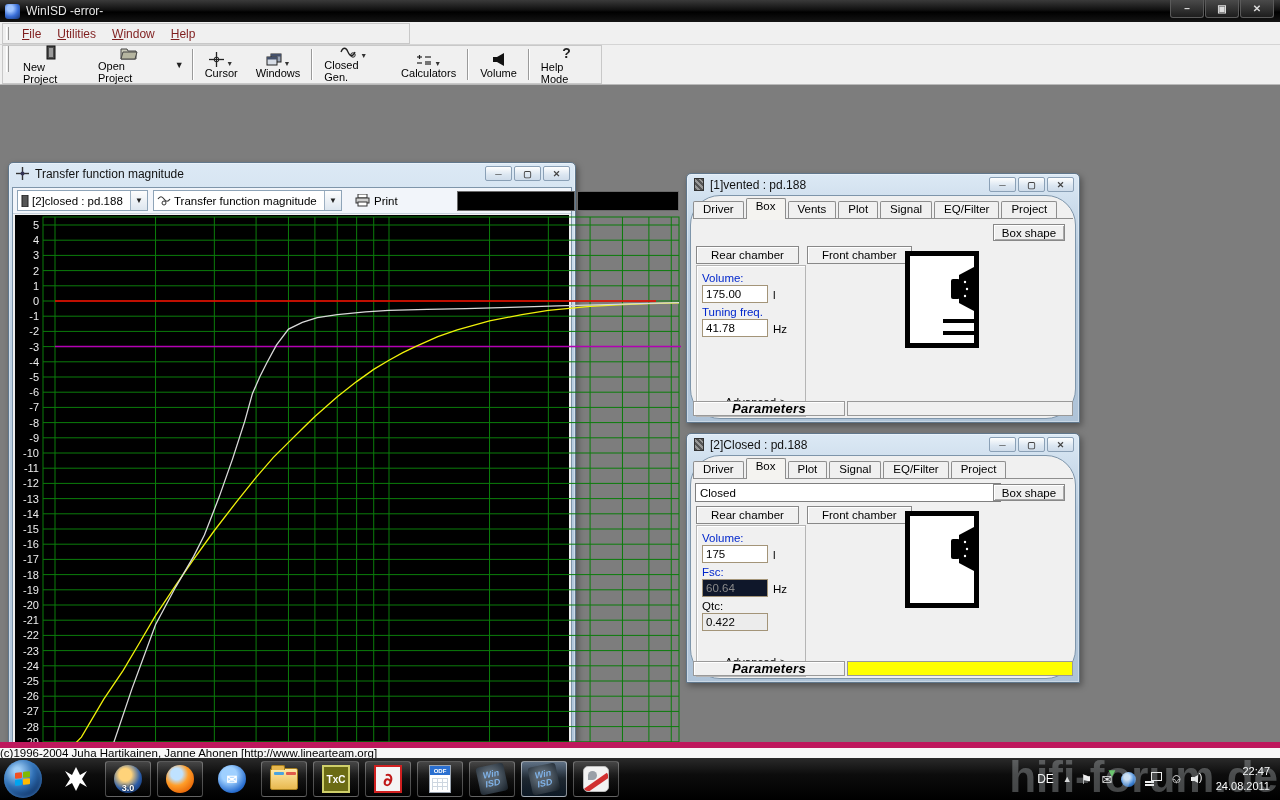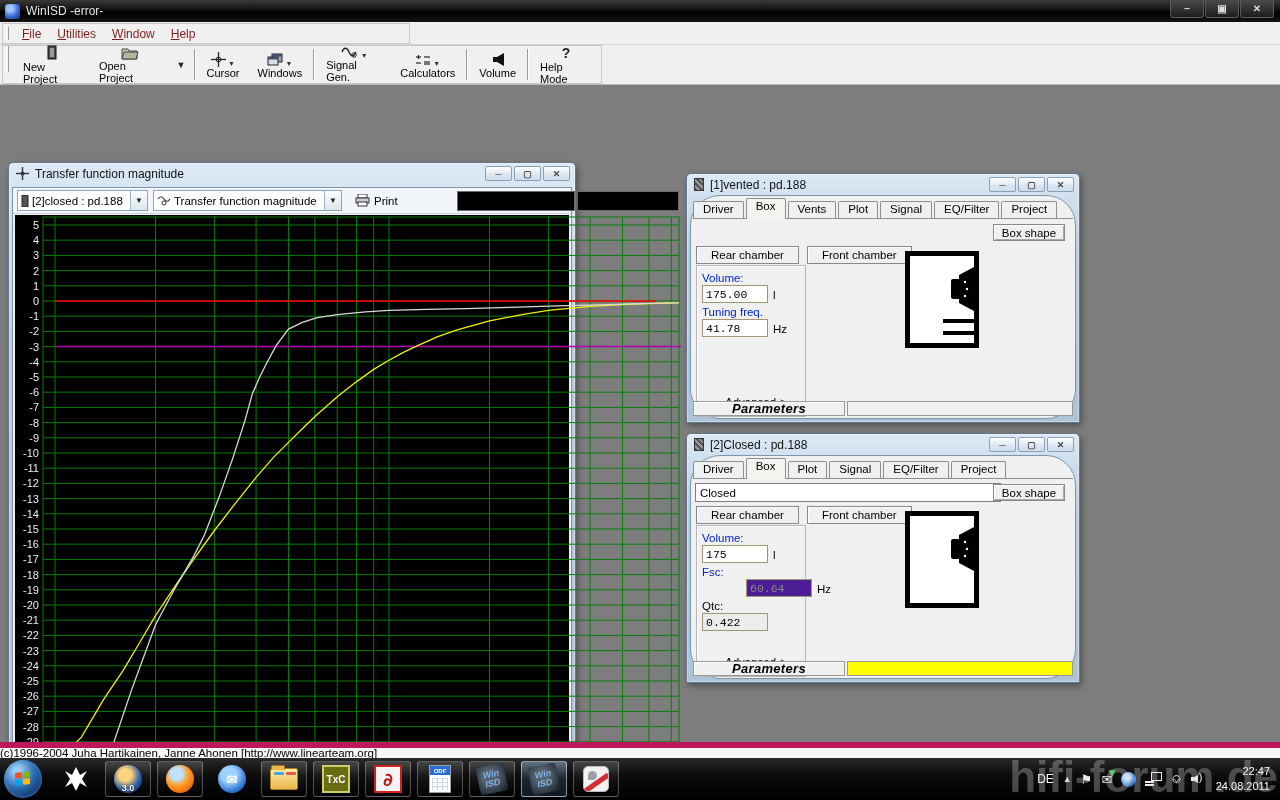--- a/index.html
+++ b/index.html
@@ -66,22 +66,22 @@
   .name-row { position:absolute; left:4px; top:27px; right:4px; height:19px; }
   .name-field { position:absolute; left:0; top:0; width:306px; height:19px; background:#fff; border:1px solid #7f7f7f; box-shadow:1px 1px 0 #fff inset; padding:2px 4px; font-size:11.5px; }
   .boxshape-btn { position:absolute; right:6px; top:1px; width:72px; height:17px; background:#f0f0f0; border:1px solid #888;
     box-shadow:1px 1px 0 #fff inset,-1px -1px 0 #a9a9a9 inset; font-size:11.5px; display:flex; align-items:center; justify-content:center; }
   .chambers { position:absolute; left:5px; top:50px; display:flex; gap:8px; }
   .chamber-btn { height:18px; padding:1px 14px; background:#f0f0f0; border:1px solid #888; box-shadow:1px 1px 0 #fff inset; font-size:11.5px; display:flex; align-items:center; }
   .fieldbox { position:absolute; left:5px; top:69px; width:110px; height:152px; border:1px solid #b5b5b5; box-shadow:1px 1px 0 #fff inset; background:#f0f0f0; padding:4px 5px; }
   .f-label { font-size:11.5px; margin-top:2px; }
   .f-label.blue { color:#0026cc; }
   .f-row { display:flex; align-items:flex-end; gap:5px; margin:1px 0 3px; }
-  .f-input { width:66px; height:18px; border:1px solid #a39478; background:#fff; font-size:11.5px; padding:1px 3px; font-family:Liberation Mono, monospace; }
-  .f-input.disabled { color:#8a8a8a; background:#4c1d95;margin-left:44px; }
+  .f-input { width:66px; height:18px; border:1px solid #a39478; background:#fff; font-size:11.5px; padding:1px 3px; font-family:Liberation Sans, sans-serif; }
+  .f-input.disabled { color:#8a8a8a; background:#0f172a; }
   .f-input.readonly { background:#ececec; }
   .f-unit { font-size:11.5px; padding-bottom:2px; }
   .advanced { position:absolute; left:28px; bottom:8px; font-size:11.5px; color:#000; }
   .boxdraw { position:absolute; right:96px; top:55px; }
   .pw-footer { position:absolute; left:2px; right:2px; bottom:2px; height:15px; display:flex; }
   .pf-cell1 { width:152px; border:1px solid #999; box-shadow:1px 1px 0 #fff inset; display:flex; align-items:center; justify-content:center;
     font-weight:bold; font-style:italic; font-size:13px; letter-spacing:.3px; background:#f0f0f0; }
   .pf-cell2 { flex:1; margin-left:2px; border:1px solid #999; background:#f0f0f0; }
   .pf-cell2.yellow { background:#ffff00; }
 
@@ -209,21 +209,21 @@
           </div>
           <div class="tb-sep"></div>
           <div class="tb-btn">
             <div class="ic">
               <svg width="18" height="13" viewBox="0 0 18 13">
                 <path d="M1 6 C3 1,6 1,8 6 C10 11,13 11,15 6" fill="none" stroke="#222" stroke-width="1.3"></path>
                 <circle cx="13" cy="9" r="2.2" fill="none" stroke="#222"></circle>
               </svg>
               <span class="mini-arrow">▼</span>
             </div>
-            <span>Signal Gen.</span>
+            <span>Closed Gen.</span>
           </div>
           <div class="tb-btn">
             <div class="ic">
               <svg width="16" height="13" viewBox="0 0 16 13">
                 <g stroke="#222" stroke-width="1.2">
                   <line x1="1" y1="3" x2="6" y2="3"></line>
                   <line x1="3.5" y1="1" x2="3.5" y2="5"></line>
                   <line x1="9" y1="3" x2="15" y2="3"></line>
                   <line x1="1" y1="9" x2="6" y2="9"></line>
                   <line x1="9" y1="8" x2="15" y2="8"></line>

